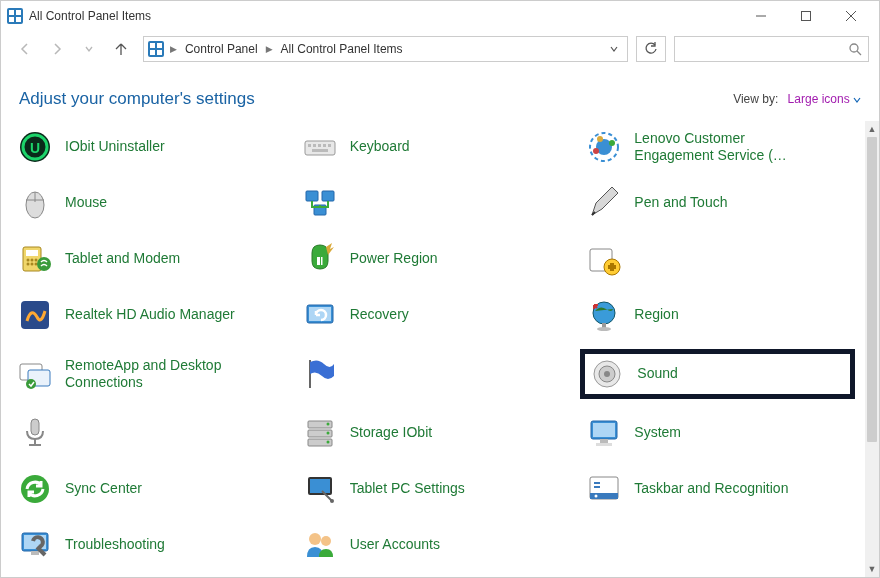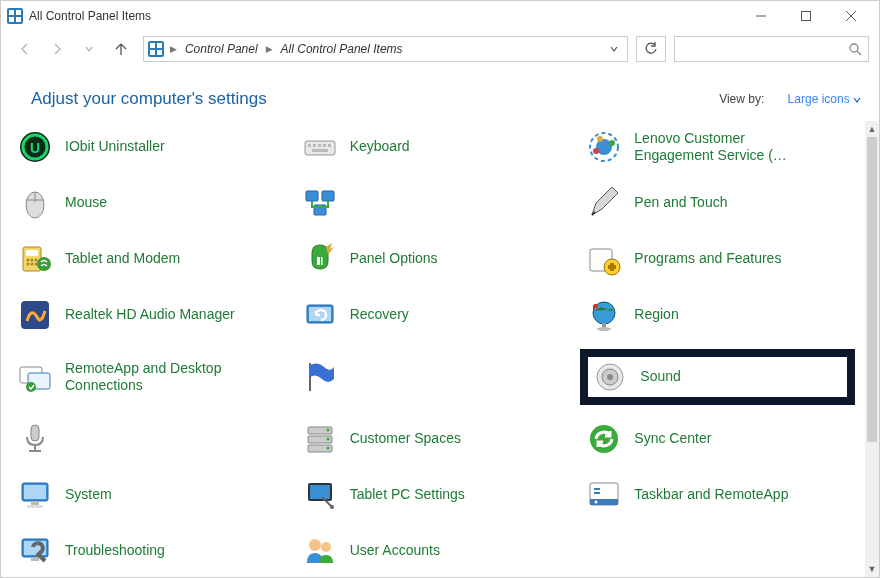--- a/index.html
+++ b/index.html
@@ -12,38 +12,38 @@
 .win-controls { display: flex; gap: 0; }
 .win-btn { width: 45px; height: 28px; display: flex; align-items: center; justify-content: center; color: #555; cursor: default; }
 
 
 .navbar { height: 36px; display: flex; align-items: center; padding: 0 10px; gap: 8px; }
 .nav-controls { display: flex; align-items: center; gap: 4px; }
 .nav-arrow { width: 28px; height: 28px; display:flex; align-items:center; justify-content:center; color: #a0a0a0; border-radius: 3px; }
 .nav-arrow.up { color: #555; }
 .address-bar { flex: 1; height: 26px; border: 1px solid #ccc; display: flex; align-items: center; padding: 0 4px; gap: 4px; }
 .breadcrumb { display: flex; align-items: center; gap: 2px; font-size: 12px; flex: 1; }
-.bc-item { padding: 0 4px; cursor: default; font-style: italic; }
+.bc-item { padding: 0 4px; cursor: default; }
 .bc-sep { color: #777; font-size: 9px; padding: 0 2px; }
 .addr-icons { display:flex; align-items:center; gap: 6px; padding-right: 4px; color:#555; }
 .refresh-btn { width: 30px; height: 26px; border: 1px solid #ccc; display:flex; align-items:center; justify-content:center; color:#555; }
 .search-box { width: 195px; height: 26px; border: 1px solid #ccc; display: flex; align-items: center; padding: 0 6px; color:#777; justify-content: flex-end; }
 
 
 .header-row { display: flex; align-items: center; padding: 22px 18px 12px 18px; }
-.heading { font-size: 17px; color: #1a63a4; font-weight: 400; margin-left: 12px; }
+.heading { font-size: 17px; color: #1a63a4; font-weight: 400; }
 .spacer { flex: 1; }
 .viewby { font-size: 12px; color: #444; }
-.viewby-link { color: #3b82f6; margin-left: 20px; }
+.viewby-link { color: #a21caf; margin-left: 6px; }
 
 
 .content { position: absolute; left: 0; right: 14px; top: 120px; bottom: 0; overflow-y: hidden; padding: 4px 10px 10px 10px; }
 .grid { display: grid; grid-template-columns: 1fr 1fr 1fr; column-gap: 10px; row-gap: 12px; }
 .cp-item { display: flex; align-items: center; gap: 12px; padding: 4px 6px; min-height: 44px; }
-.cp-item.highlighted { border: 8px solid #0f172a; padding: 2px 4px; }
+.cp-item.highlighted { border: 5px solid #0f172a; padding: 2px 4px; }
 .cp-icon { width: 36px; height: 36px; flex-shrink: 0; display:flex; align-items:center; justify-content:center; }
 .cp-label { color: #1f7a36; font-size: 14px; line-height: 1.25; max-width: 180px; }
 
 
 .scrollbar { position:absolute; right:0; top:120px; bottom:0; width:14px; background:#f0f0f0; display:flex; flex-direction:column; }
 .sb-arrow { height:16px; display:flex; align-items:center; justify-content:center; color:#666; font-size:9px; }
 .sb-track { flex:1; position:relative; }
 .sb-thumb { position:absolute; left:2px; right:2px; top:0; height:72%; background:#cdcdcd; border-radius:1px; }
 
 svg { display:block; }
@@ -242,32 +242,31 @@
       </div>
       <div class="cp-item">
         <span class="cp-icon">
           <svg viewBox="0 0 36 36" width="36" height="36">
             <path d="M10 12 Q10 4 18 4 Q26 4 26 12 L26 20 Q26 28 18 28 Q10 28 10 20 Z" fill="#3aaa3a" stroke="#2a7a2a"></path>
             <rect x="15" y="16" width="3" height="8" fill="#fff"></rect>
             <rect x="19" y="16" width="1.5" height="8" fill="#fff"></rect>
             <path d="M24 6 L30 2 L28 8 L32 6 L26 14" fill="#d9a93a"></path>
           </svg>
         </span>
-        <span class="cp-label">Panel Options</span>
+        <span class="cp-label">Power Region</span>
       </div>
       <div class="cp-item">
         <span class="cp-icon">
           <svg viewBox="0 0 36 36" width="36" height="36">
             <rect x="4" y="8" width="22" height="22" rx="2" fill="#fff" stroke="#888"></rect>
             <circle cx="26" cy="26" r="8" fill="#ffcc33" stroke="#aa7700"></circle>
             <rect x="24" y="22" width="4" height="8" fill="#aa7700"></rect>
             <rect x="22" y="24" width="8" height="4" fill="#aa7700"></rect>
           </svg>
         </span>
-        <span class="cp-label">Programs and Features</span>
       </div>
       <div class="cp-item">
         <span class="cp-icon">
           <svg viewBox="0 0 36 36" width="36" height="36">
             <rect x="4" y="4" width="28" height="28" rx="4" fill="#2a4a8a"></rect>
             <path d="M10 24 Q14 10 20 20 Q24 28 28 14" fill="none" stroke="#ffa933" stroke-width="3"></path>
           </svg>
         </span>
         <span class="cp-label">Realtek HD Audio Manager</span>
       </div>
@@ -337,64 +336,64 @@
         <span class="cp-icon">
           <svg viewBox="0 0 36 36" width="36" height="36">
             <rect x="6" y="6" width="24" height="7" rx="1" fill="#ccc" stroke="#888"></rect>
             <rect x="6" y="15" width="24" height="7" rx="1" fill="#ccc" stroke="#888"></rect>
             <rect x="6" y="24" width="24" height="7" rx="1" fill="#ccc" stroke="#888"></rect>
             <circle cx="26" cy="9" r="1.5" fill="#3aaa3a"></circle>
             <circle cx="26" cy="18" r="1.5" fill="#3aaa3a"></circle>
             <circle cx="26" cy="27" r="1.5" fill="#3aaa3a"></circle>
           </svg>
         </span>
-        <span class="cp-label">Customer Spaces</span>
-      </div>
-      <div class="cp-item">
-        <span class="cp-icon">
-          <svg viewBox="0 0 36 36" width="36" height="36">
-            <circle cx="18" cy="18" r="14" fill="#3aaa3a"></circle>
-            <path d="M10 18 A8 8 0 0 1 24 14 M26 18 A8 8 0 0 1 12 22" fill="none" stroke="#fff" stroke-width="3"></path>
-            <path d="M24 10 L24 15 L19 15 M12 26 L12 21 L17 21" fill="none" stroke="#fff" stroke-width="3"></path>
-          </svg>
-        </span>
-        <span class="cp-label">Sync Center</span>
+        <span class="cp-label">Storage IObit</span>
       </div>
       <div class="cp-item">
         <span class="cp-icon">
           <svg viewBox="0 0 36 36" width="36" height="36">
             <rect x="5" y="6" width="26" height="18" rx="2" fill="#3a8fd4" stroke="#2266aa"></rect>
             <rect x="7" y="8" width="22" height="14" fill="#aed6f5"></rect>
             <rect x="14" y="24" width="8" height="4" fill="#bbb"></rect>
             <rect x="10" y="28" width="16" height="3" fill="#ddd"></rect>
           </svg>
         </span>
         <span class="cp-label">System</span>
       </div>
       <div class="cp-item">
         <span class="cp-icon">
           <svg viewBox="0 0 36 36" width="36" height="36">
+            <circle cx="18" cy="18" r="14" fill="#3aaa3a"></circle>
+            <path d="M10 18 A8 8 0 0 1 24 14 M26 18 A8 8 0 0 1 12 22" fill="none" stroke="#fff" stroke-width="3"></path>
+            <path d="M24 10 L24 15 L19 15 M12 26 L12 21 L17 21" fill="none" stroke="#fff" stroke-width="3"></path>
+          </svg>
+        </span>
+        <span class="cp-label">Sync Center</span>
+      </div>
+      <div class="cp-item">
+        <span class="cp-icon">
+          <svg viewBox="0 0 36 36" width="36" height="36">
             <rect x="6" y="6" width="24" height="18" rx="2" fill="#333"></rect>
             <rect x="8" y="8" width="20" height="14" fill="#3a8fd4"></rect>
             <path d="M20 20 L30 30" stroke="#666" stroke-width="2"></path>
             <circle cx="30" cy="30" r="2" fill="#666"></circle>
           </svg>
         </span>
         <span class="cp-label">Tablet PC Settings</span>
       </div>
       <div class="cp-item">
         <span class="cp-icon">
           <svg viewBox="0 0 36 36" width="36" height="36">
             <rect x="4" y="6" width="28" height="22" rx="2" fill="#fff" stroke="#888"></rect>
             <rect x="4" y="22" width="28" height="6" fill="#3a7abd"></rect>
             <path d="M8 12 L14 12 M8 16 L14 16" stroke="#3a7abd" stroke-width="2"></path>
             <circle cx="10" cy="25" r="1.5" fill="#fff"></circle>
           </svg>
         </span>
-        <span class="cp-label">Taskbar and RemoteApp</span>
+        <span class="cp-label">Taskbar and Recognition</span>
       </div>
       <div class="cp-item">
         <span class="cp-icon">
           <svg viewBox="0 0 36 36" width="36" height="36">
             <rect x="5" y="6" width="26" height="18" rx="2" fill="#3a8fd4" stroke="#2266aa"></rect>
             <rect x="7" y="8" width="22" height="14" fill="#aed6f5"></rect>
             <rect x="14" y="24" width="8" height="4" fill="#bbb"></rect>
             <path d="M20 20 L28 28" stroke="#666" stroke-width="4"></path>
             <path d="M16 14 A5 5 0 1 1 22 20" fill="none" stroke="#666" stroke-width="4"></path>
           </svg>

